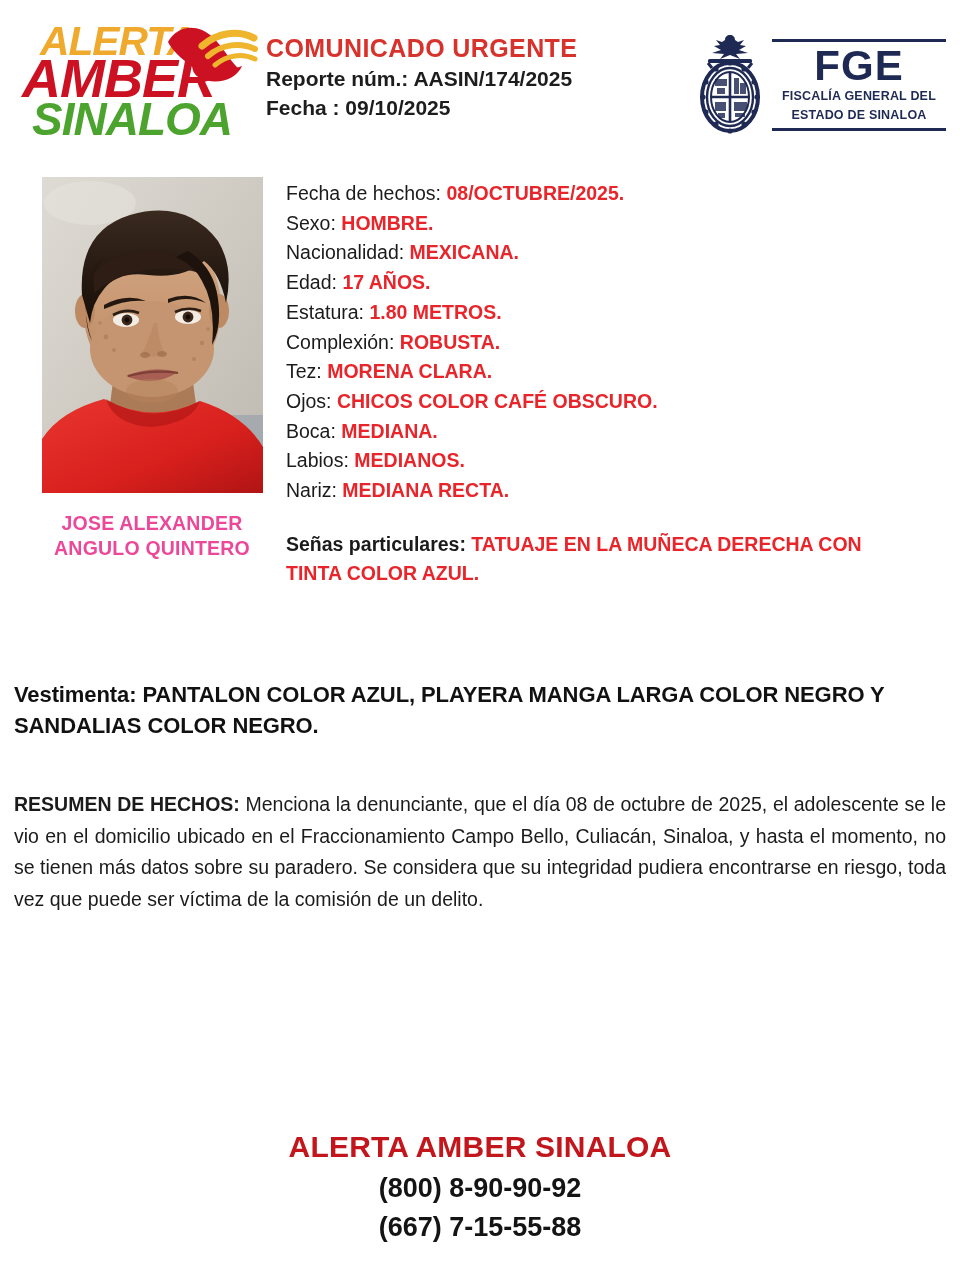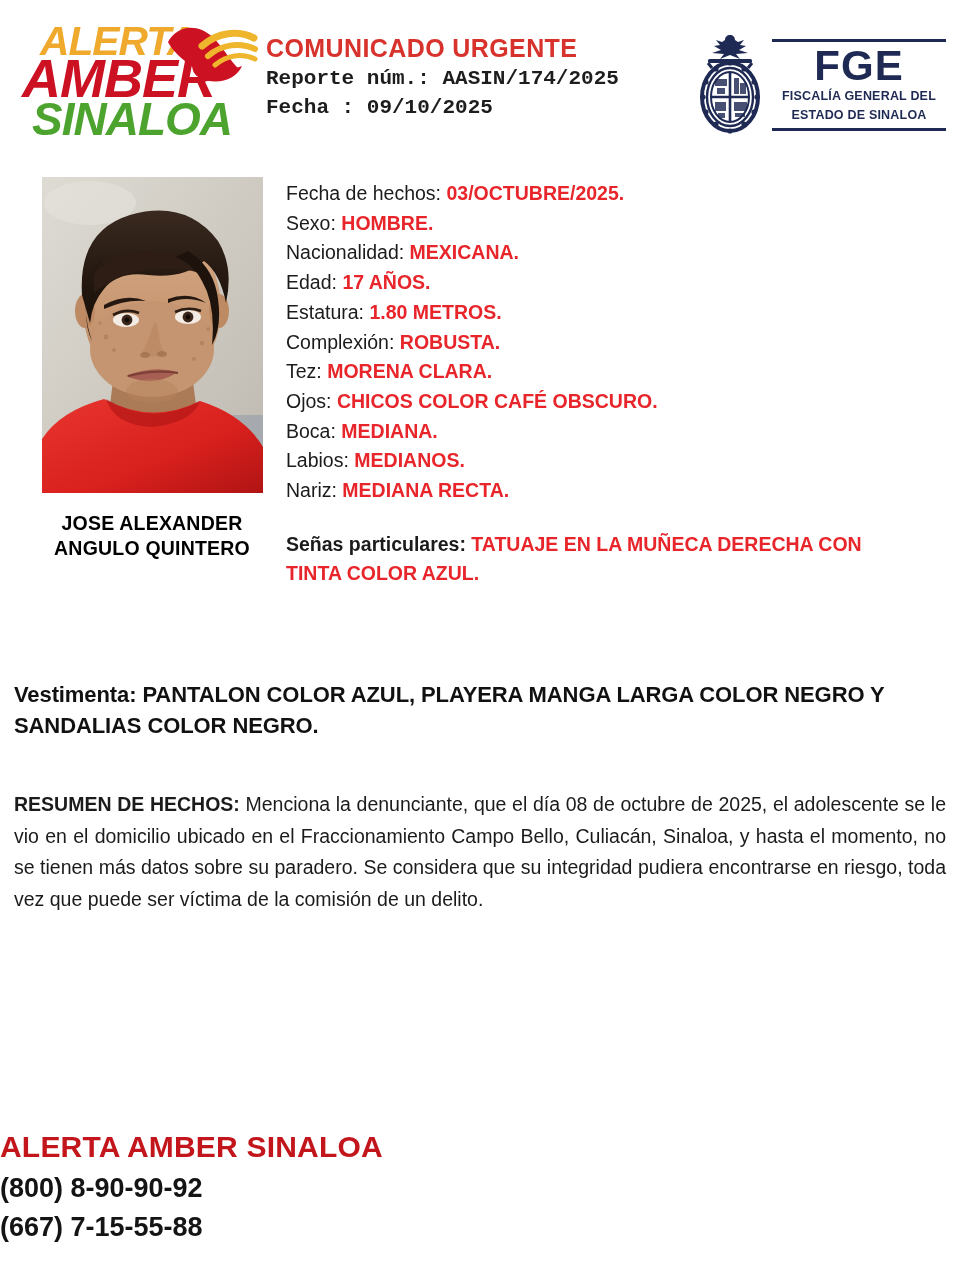--- a/index.html
+++ b/index.html
@@ -88,21 +88,20 @@
     font-weight: bold;
     color: #D8322C;
     letter-spacing: 0.4px;
     line-height: 1.18;
   }
   .reporte-num, .fecha-line {
     font-size: 21px;
     font-weight: bold;
     color: #1d1d1d;
     line-height: 1.42;
-    font-family: Liberation Mono, monospace;
   }
 
   
   .fge-logo {
     width: 252px;
     flex: 0 0 252px;
     padding-top: 14px;
     display: flex;
     align-items: center;
     gap: 6px;
@@ -159,21 +158,21 @@
     overflow: hidden;
     position: relative;
     background: #cfcbc4;
     display: inline-block;
   }
   .photo-frame svg { display: block; }
   .victim-name {
     margin-top: 14px;
     font-size: 19.5px;
     font-weight: bold;
-    color: #000000;
+    color: #ec4899;
     line-height: 1.28;
     letter-spacing: 0.2px;
     width: 240px;
   }
 
   .details-col {
     flex: 1 1 auto;
     padding-left: 14px;
     padding-top: 2px;
   }
@@ -215,21 +214,21 @@
     max-width: 935px;
   }
   .resumen .lbl { font-weight: bold; }
 
   
   .footer {
     position: absolute;
     left: 0;
     right: 0;
     bottom: 34px;
-    text-align: left;
+    text-align: center;
   }
   .footer-title {
     font-size: 30px;
     font-weight: bold;
     color: #C3161C;
     letter-spacing: 0.2px;
     line-height: 1.2;
   }
   .footer-phone {
     font-size: 27px;
@@ -404,21 +403,21 @@
             <circle cx="166" cy="152" r="1.8"></circle>
               <circle cx="152" cy="182" r="2"></circle>
           </g>
         </svg>
       </div>
       <div class="victim-name">JOSE ALEXANDER ANGULO QUINTERO</div>
     </div>
 
     <div class="details-col">
       <div id="detail-rows">
-          <div class="detail-row"><span class="lbl">Fecha de hechos:</span> <span class="val">03/OCTUBRE/2025.</span></div>
+          <div class="detail-row"><span class="lbl">Fecha de hechos:</span> <span class="val">08/OCTUBRE/2025.</span></div>
           <div class="detail-row"><span class="lbl">Sexo:</span> <span class="val">HOMBRE.</span></div>
           <div class="detail-row"><span class="lbl">Nacionalidad:</span> <span class="val">MEXICANA.</span></div>
           <div class="detail-row"><span class="lbl">Edad:</span> <span class="val">17 AÑOS.</span></div>
           <div class="detail-row"><span class="lbl">Estatura:</span> <span class="val">1.80 METROS.</span></div>
           <div class="detail-row"><span class="lbl">Complexión:</span> <span class="val">ROBUSTA.</span></div>
           <div class="detail-row"><span class="lbl">Tez:</span> <span class="val">MORENA CLARA.</span></div>
           <div class="detail-row"><span class="lbl">Ojos:</span> <span class="val">CHICOS COLOR CAFÉ OBSCURO.</span></div>
           <div class="detail-row"><span class="lbl">Boca:</span> <span class="val">MEDIANA.</span></div>
           <div class="detail-row"><span class="lbl">Labios:</span> <span class="val">MEDIANOS.</span></div>
           <div class="detail-row"><span class="lbl">Nariz:</span> <span class="val">MEDIANA RECTA.</span></div>

